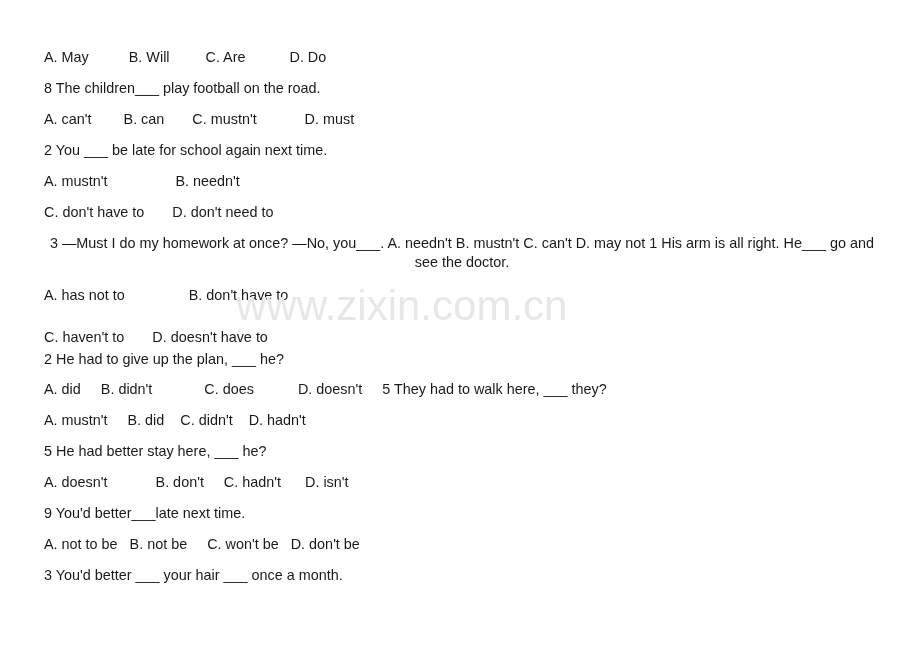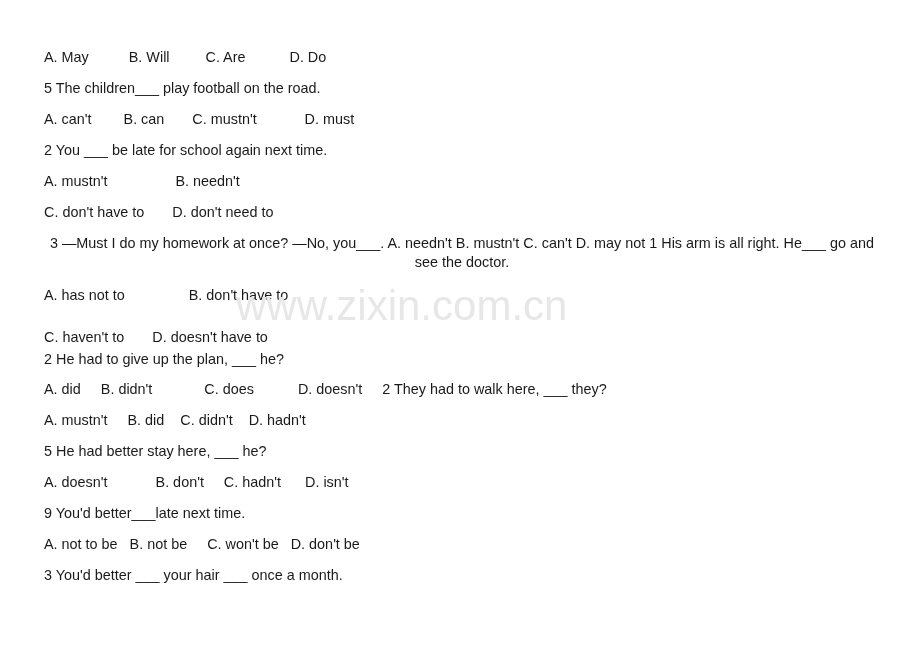--- a/index.html
+++ b/index.html
@@ -67,39 +67,39 @@
 </style>
 </head>
 <body>
 
 <div id="page">
 
   <div id="doc-body">
 
     <div class="line" style="top:48px">A. May          B. Will         C. Are           D. Do</div>
 
-    <div class="line" style="top:79px">5 The children___ play football on the road.</div>
+    <div class="line" style="top:79px">8 The children___ play football on the road.</div>
 
     <div class="line" style="top:110px">A. can't        B. can       C. mustn't            D. must</div>
 
     <div class="line" style="top:141px">2 You ___ be late for school again next time.</div>
 
     <div class="line" style="top:172px">A. mustn't                 B. needn't</div>
 
     <div class="line" style="top:203px">C. don't have to       D. don't need to</div>
 
     <div class="line wrap" style="top:234px">3 —Must I do my homework at once? —No, you___.          A. needn't      B. mustn't      C. can't           D. may not        1 His arm is all right. He___ go and see the doctor.</div>
 
     <div class="line" style="top:286px">A. has not to                B. don't have to</div>
 
     <div class="line" style="top:328px">C. haven't to       D. doesn't have to</div>
 
     <div class="line" style="top:350px">2 He had to give up the plan, ___ he?</div>
 
-    <div class="line" style="top:380px">A. did     B. didn't             C. does           D. doesn't     2 They had to walk here, ___ they?</div>
+    <div class="line" style="top:380px">A. did     B. didn't             C. does           D. doesn't     5 They had to walk here, ___ they?</div>
 
     <div class="line" style="top:411px">A. mustn't     B. did    C. didn't    D. hadn't</div>
 
     <div class="line" style="top:442px">5 He had better stay here, ___ he?</div>
 
     <div class="line" style="top:473px">A. doesn't            B. don't     C. hadn't      D. isn't</div>
 
     <div class="line" style="top:504px">9 You'd better___late next time.</div>
 
     <div class="line" style="top:535px">A. not to be   B. not be     C. won't be   D. don't be</div>

